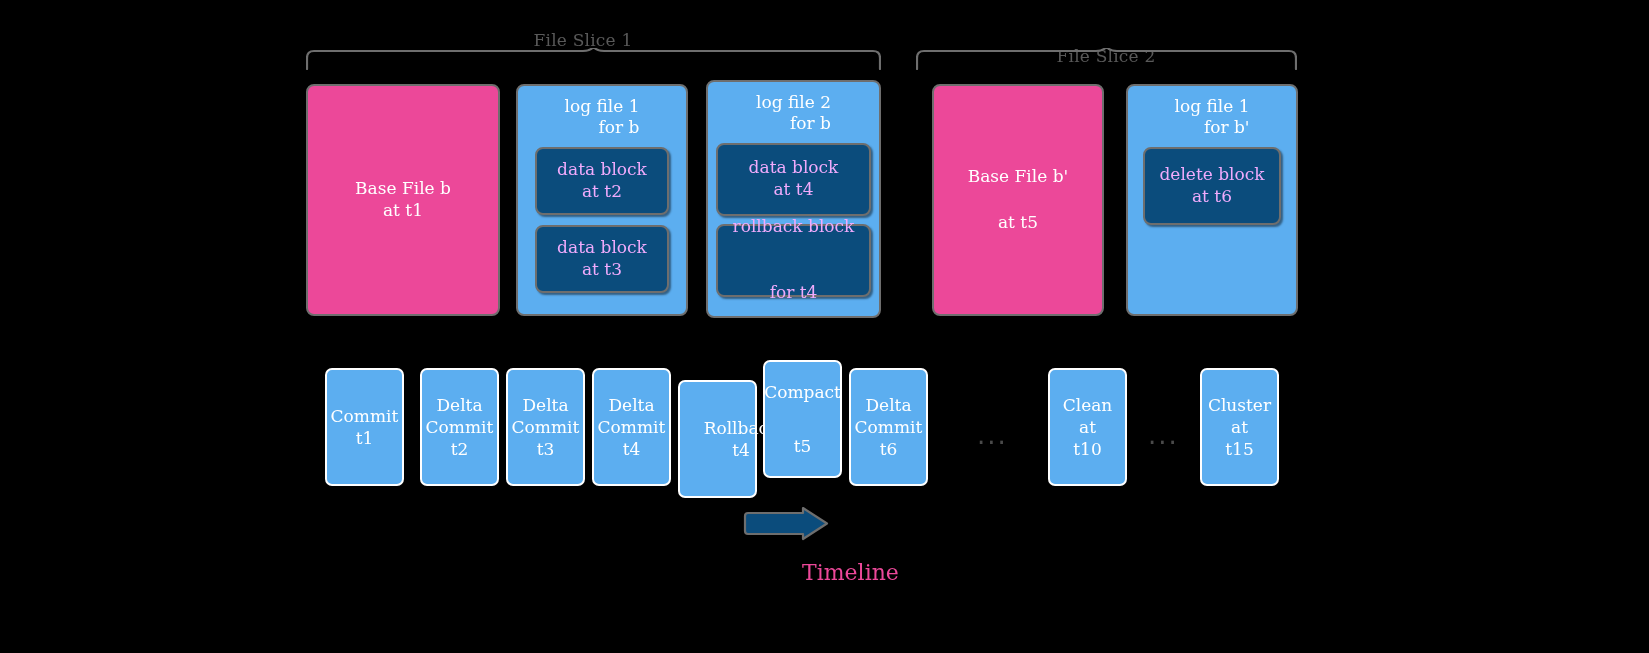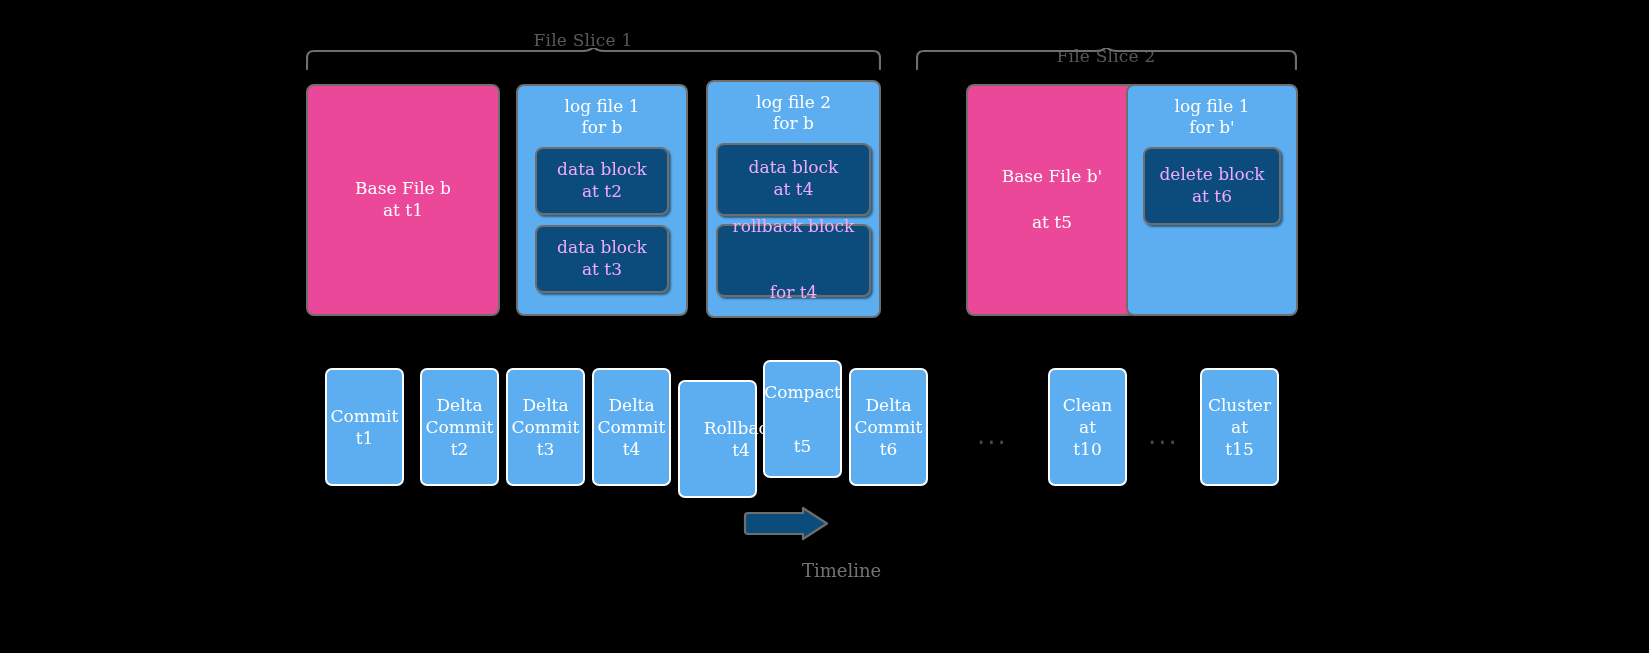--- a/index.html
+++ b/index.html
@@ -33,21 +33,21 @@
 
   
   .box {
     position: absolute;
     box-sizing: border-box;
     border-radius: 8px;
     border: 2px solid #6E6E6E;
     color: #FFFFFF;
     font-size: 17px;
     line-height: 1.28;
-    text-align: center;
+    text-align: right;
     display: flex;
     flex-direction: column;
     align-items: center;
     justify-content: center;
     box-shadow: 2px 2px 2px rgba(0,0,0,.45);
   }
   .dark  { background: #ec4899; }
   .light { background: #5CAEF0; }
 
   
@@ -98,22 +98,22 @@
     letter-spacing: 2px;
     font-family: "DejaVu Sans", sans-serif;
     line-height: 1;
   }
 
   
   .arrow { position: absolute; }
   .arrow svg { display: block; }
   .timeline-caption {
     position: absolute;
-    color: #737373;
-    font-size: 18px;
+    color: #ec4899;
+    font-size: 22px;
     white-space: nowrap;
   }
 </style>
 </head>
 <body>
 
 <div id="canvas">
 
   <div class="slice-label" style="left:483px; top:10px; width:200px;margin-top:20px;">File Slice 1</div>
 
@@ -159,21 +159,21 @@
   </div>
 
   <div class="slice-label" style="left:1006px; top:10px; width:200px;margin-top:36px;">File Slice 2</div>
 
   <div class="bracket" style="left:916px; top:48px; width:381px;">
     <svg width="381" height="22" viewBox="0 0 381 22">
       <path d="M1,21 L1,10 Q1,3 8,3 L180,3 Q187,3 190.5,-1 Q194,3 201,3 L373,3 Q380,3 380,10 L380,21" fill="none" stroke="#6E6E6E" stroke-width="2.2" stroke-linecap="round"></path>
     </svg>
   </div>
 
-  <div class="box dark" style="left:966px; top:84px; width:172px; height:232px;gap:24px;">
+  <div class="box dark" style="left:932px; top:84px; width:172px; height:232px;gap:24px;">
     <span>Base File b'</span>
     <span>at t5</span>
   </div>
 
   <div class="box light logfile" style="left:1126px; top:84px; width:172px; height:232px;">
     <div class="lf-title">
       <div>log file 1</div>
       <div>for b'</div>
     </div>
     <div class="inner-block" style="width:138px; height:78px;">

